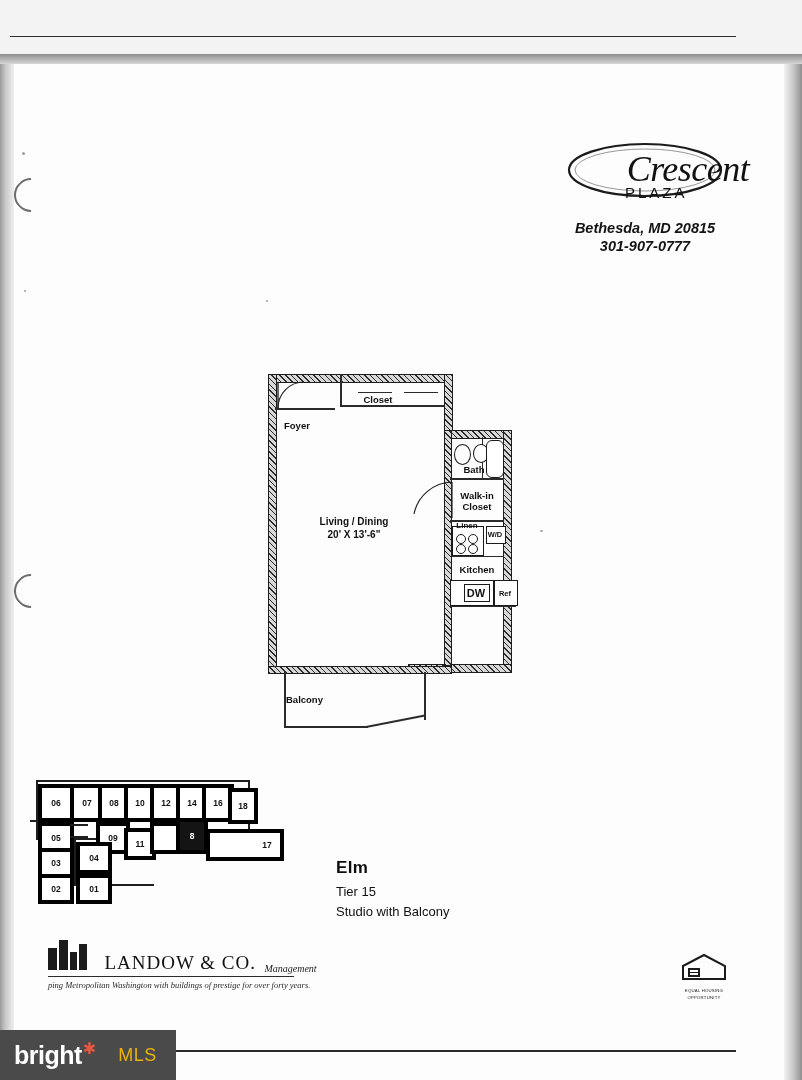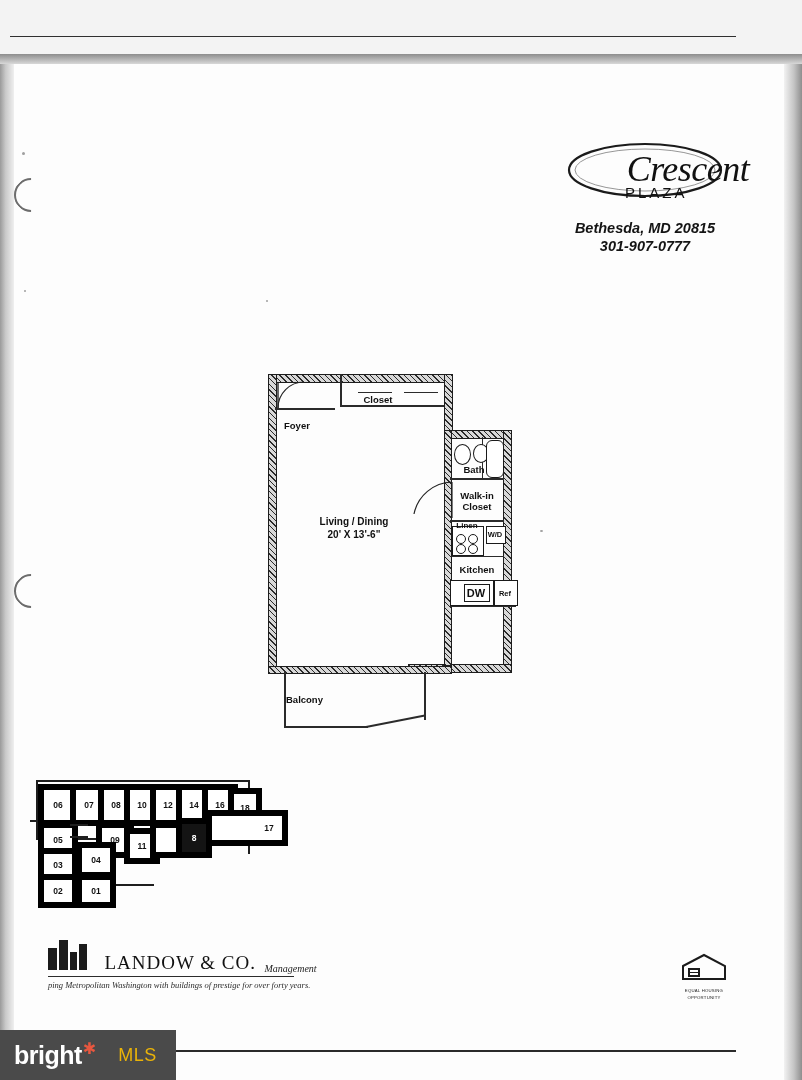--- a/index.html
+++ b/index.html
@@ -87,21 +87,21 @@
     text-align:center;line-height:11px;white-space:nowrap;
   }
   .room-lbl.big{font-size:10px;}
   .fixture{position:absolute;border:1.3px solid #1a1a1a;background:#fff;}
   .fixture.round{border-radius:50%;}
   .fixture.soft{border-radius:6px;}
 
   
   #keymap{position:absolute;left:30px;top:780px;width:230px;height:120px;}
   .kcell{
-    position:absolute;border:6px solid #000000;background:#fff;
+    position:absolute;border:4px solid #000000;background:#fff;
     font-size:8.5px;font-weight:bold;color:#111;
     display:flex;align-items:center;justify-content:center;
   }
   .kcell.hl{background:#141414;color:#fff;}
   .kwall{position:absolute;background:#1e1e1e;}
 
   
   #caption{position:absolute;left:336px;top:858px;}
   #caption .t1{font-size:17px;font-weight:bold;color:#0d0d0d;letter-spacing:.3px;}
   #caption .t2{font-size:13px;color:#101010;margin-top:6px;}
@@ -268,31 +268,36 @@
     <div class="kcell" style="left:120px;top:4px;width:24px;height:30px;">12</div>
     <div class="kcell" style="left:146px;top:4px;width:24px;height:30px;">14</div>
     <div class="kcell" style="left:172px;top:4px;width:24px;height:30px;">16</div>
     <div class="kcell" style="left:198px;top:8px;width:22px;height:28px;">18</div>
 
     <div class="kcell" style="left:8px;top:42px;width:28px;height:24px;">05</div>
     <div class="kcell" style="left:66px;top:42px;width:26px;height:24px;">09</div>
     <div class="kcell" style="left:94px;top:48px;width:24px;height:24px;">11</div>
     <div class="kcell" style="left:120px;top:42px;width:24px;height:24px;padding-left:22px;">13</div>
     <div class="kcell hl" style="left:146px;top:38px;width:24px;height:28px;">8</div>
-    <div class="kcell" style="left:176px;top:30px;width:26px;height:24px;padding-left:44px;">17</div>
+    <div class="kcell" style="left:176px;top:49px;width:26px;height:24px;padding-left:44px;">17</div>
 
     <div class="kcell" style="left:8px;top:68px;width:28px;height:22px;">03</div>
     <div class="kcell" style="left:46px;top:62px;width:28px;height:24px;">04</div>
     <div class="kcell" style="left:8px;top:94px;width:28px;height:22px;">02</div>
     <div class="kcell" style="left:46px;top:94px;width:28px;height:22px;">01</div>
 
     <div class="kwall" style="left:40px;top:44px;width:18px;height:2px;"></div>
     <div class="kwall" style="left:40px;top:56px;width:18px;height:2px;"></div>
   </div>
 
+  <div id="caption">
+    <div class="t1">Elm</div>
+    <div class="t2">Tier 15</div>
+    <div class="t3">Studio with Balcony</div>
+  </div>
 
   <div id="landow">
     <div>
       <span class="landow-bars">
         <svg width="46" height="32" viewBox="0 0 46 32">
           <rect x="0" y="10" width="9" height="22" fill="#1b1b1b"></rect>
           <rect x="11" y="2" width="9" height="30" fill="#1b1b1b"></rect>
           <rect x="22" y="14" width="7" height="18" fill="#1b1b1b"></rect>
           <rect x="31" y="6" width="8" height="26" fill="#1b1b1b"></rect>
         </svg>

